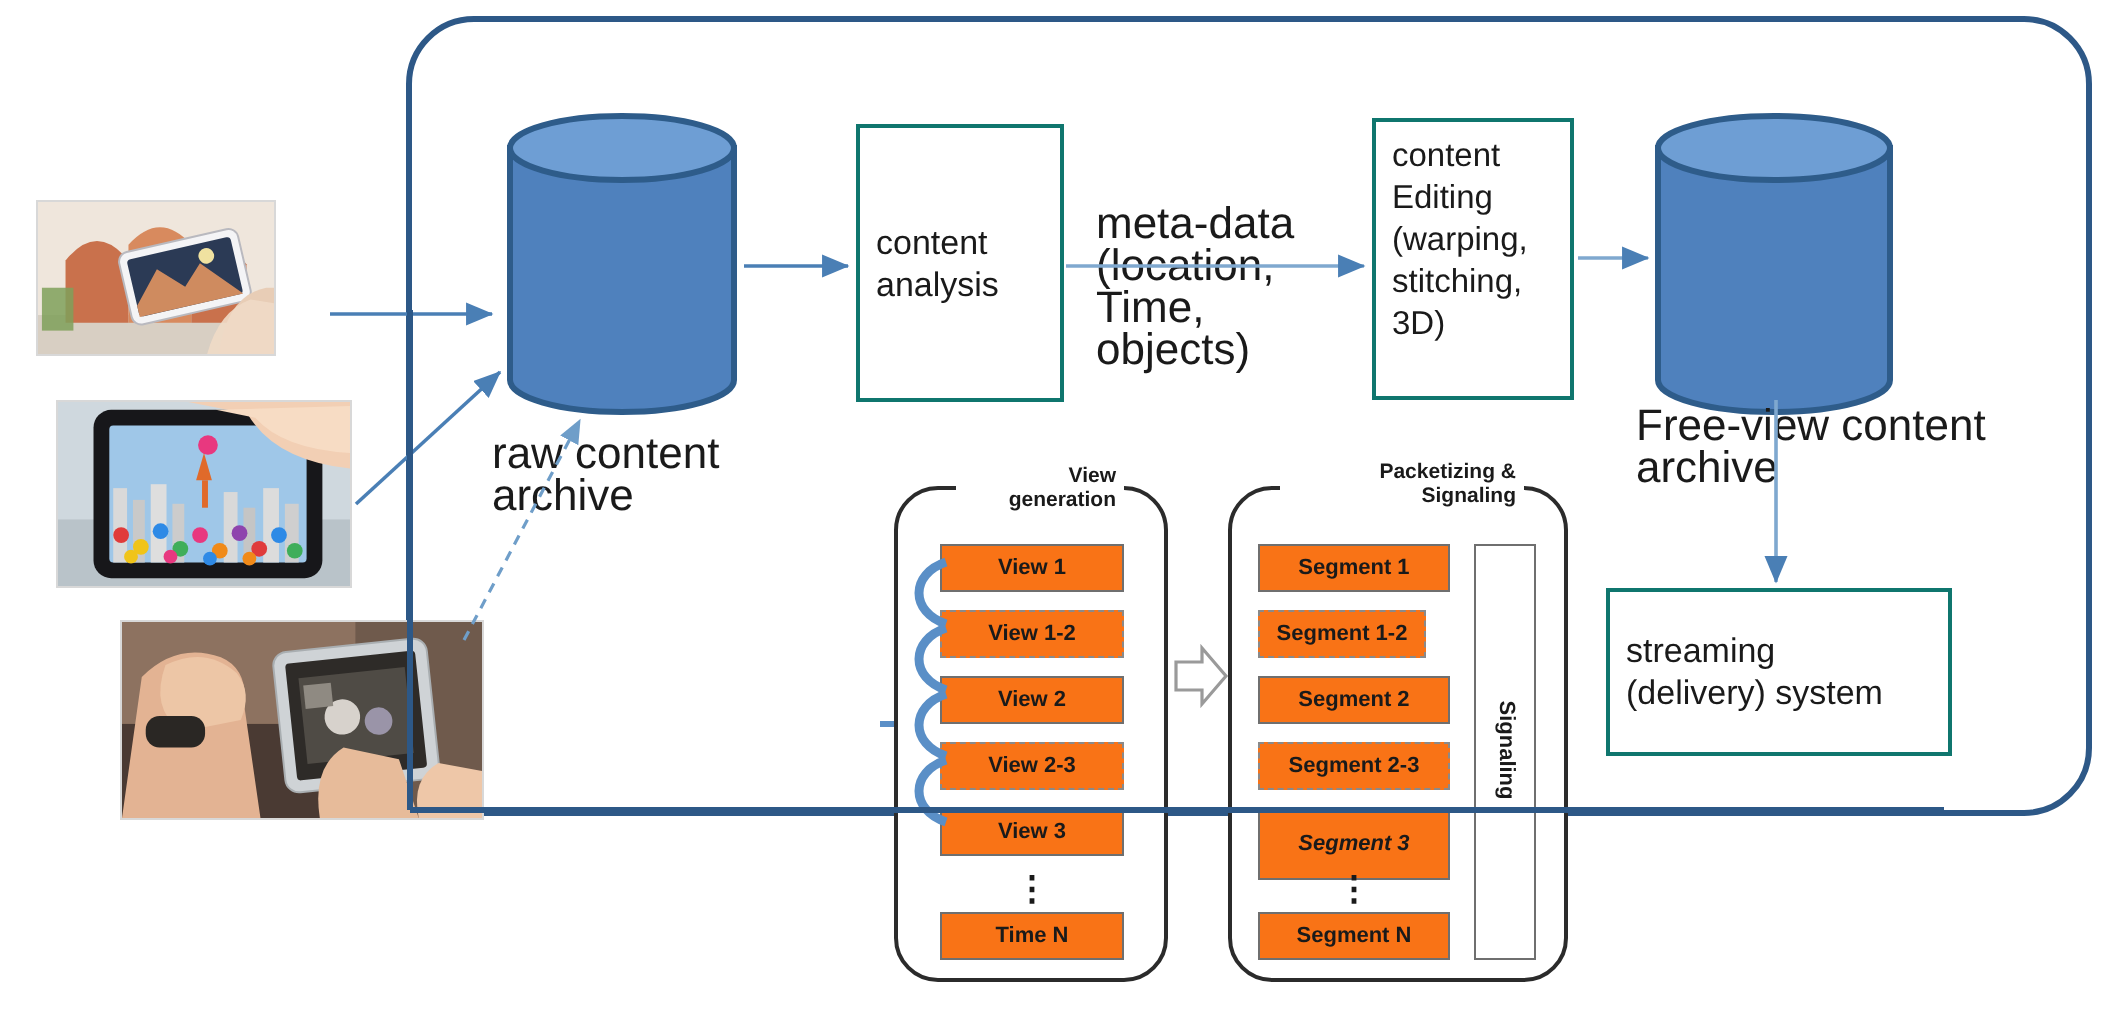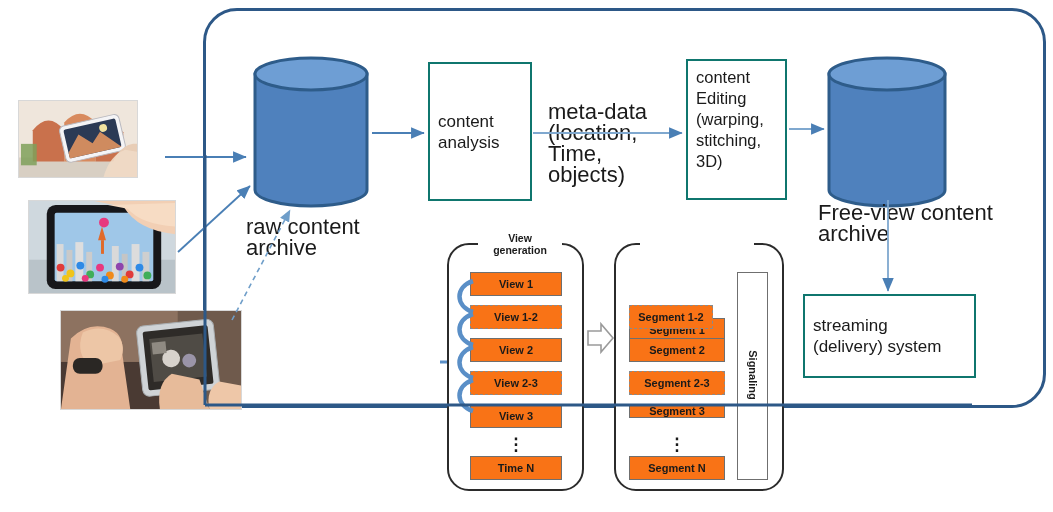--- a/index.html
+++ b/index.html
@@ -71,21 +71,21 @@
     box-sizing: border-box;
     background: #ffffff;
   }
   .panel-title {
     position: absolute;
     background: #ffffff;
     color: #1a1a1a;
     font-size: 10.5px;
     font-weight: bold;
     line-height: 11.5px;
-    text-align: center;
+    text-align: right;
     padding: 0 4px;
   }
   .itembox {
     position: absolute;
     border: 1.5px solid #6f6f6f;
     background: #f97316;
     box-sizing: border-box;
     display: flex; align-items: center; justify-content: center;
     font-size: 11px;
     font-weight: bold;
@@ -262,26 +262,28 @@
   <div class="itembox" style="left:470px; top:338px; width:92px; height:24px;">View 2</div>
   <div class="itembox dashed" style="left:470px; top:371px; width:92px; height:24px;">View 2-3</div>
   <div class="itembox" style="left:470px; top:404px; width:92px; height:24px;">View 3</div>
   <div class="ellipsis-v" style="left:470px; top:436px; width:92px;">
     <span style="font-size:17px; line-height:17px;">⋮</span>
   </div>
   <div class="itembox" style="left:470px; top:456px; width:92px; height:24px;">Time N</div>
 
   <div class="abs panel" style="left:614px; top:243px; width:170px; height:248px;"></div>
   <div class="abs" style="left:640px; top:232px; width:114px; height:26px; background:#ffffff;"></div>
-
-  <div class="itembox" style="left:629px; top:272px; width:96px; height:24px;margin-top:46px;">Segment 1</div>
+  <div class="panel-title" style="left:640px; top:231px; width:114px; white-space:pre-line;">Packetizing &amp;
+Signaling</div>
+
+  <div class="itembox" style="left:629px; top:272px; width:96px; height:24px;">Segment 1</div>
   <div class="itembox dashed" style="left:629px; top:305px; width:84px; height:24px;">Segment 1-2</div>
   <div class="itembox" style="left:629px; top:338px; width:96px; height:24px;">Segment 2</div>
   <div class="itembox dashed" style="left:629px; top:371px; width:96px; height:24px;">Segment 2-3</div>
-  <div class="itembox" style="left:629px; top:404px; width:96px; height:14px;">Segment 3</div>
+  <div class="itembox" style="left:629px; top:404px; width:96px; height:36px;font-style:italic;">Segment 3</div>
   <div class="ellipsis-v" style="left:629px; top:436px; width:96px;">
     <span style="font-size:17px; line-height:17px;">⋮</span>
   </div>
   <div class="itembox" style="left:629px; top:456px; width:96px; height:24px;">Segment N</div>
 
   <div class="signaling-box" style="left:737px; top:272px; width:31px; height:208px;"></div>
   <div class="signaling-text" style="left:725px; top:369px; width:56px; text-align:center;">Signaling</div>
 
   <svg id="connectors">
     <defs>

